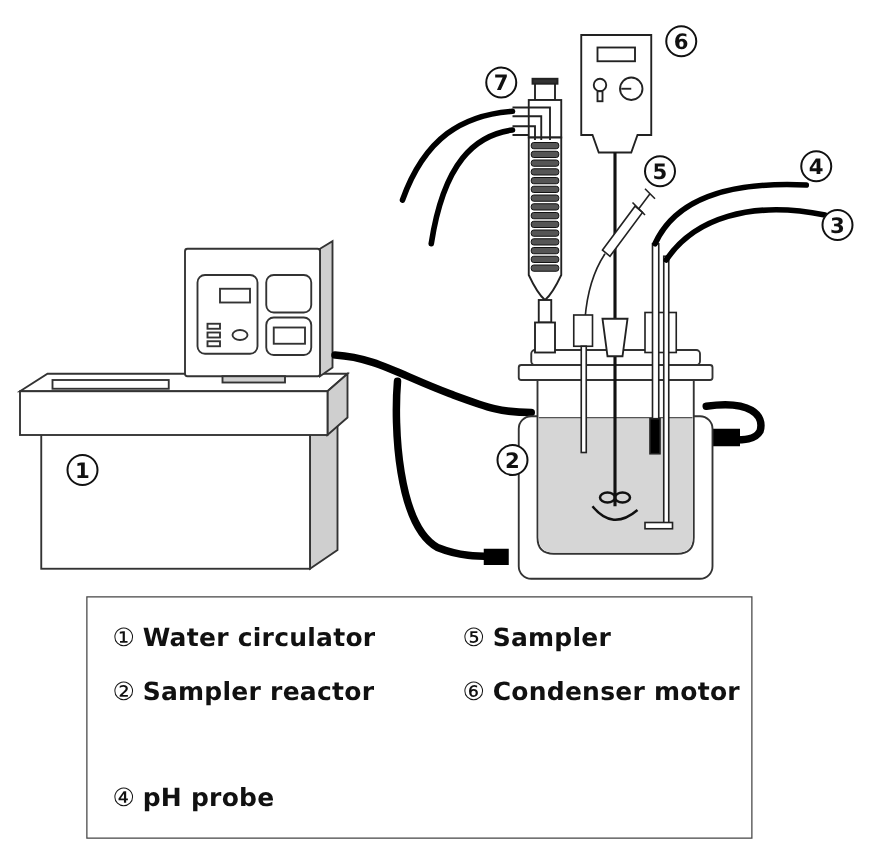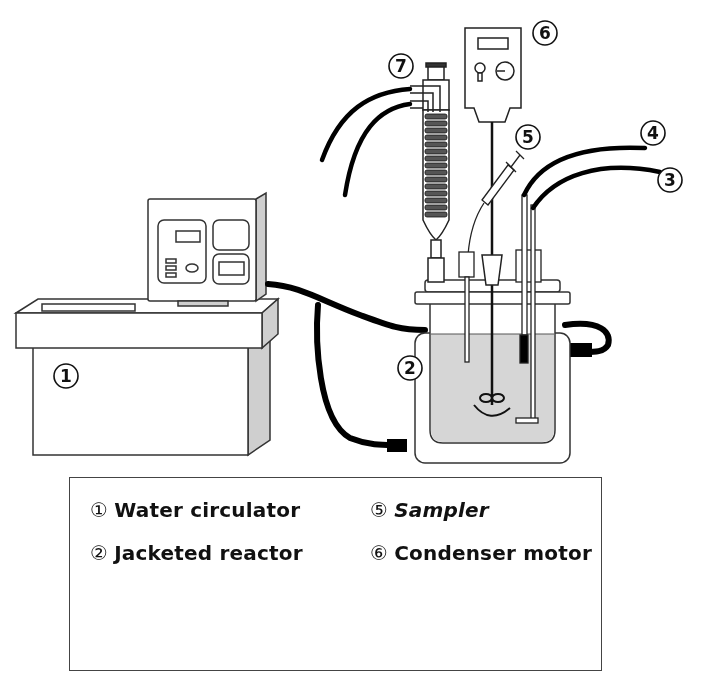--- a/index.html
+++ b/index.html
@@ -162,21 +162,24 @@
       <text x="401" y="72" text-anchor="middle" class="callout" fill="#111" stroke="none">7</text>
     </g>
   </g>
 </svg>
 
 <div class="legend">
   <div class="legend-item" style="left:20px; top:20px;">
     <span class="num">①</span><span>Water circulator</span>
   </div>
   <div class="legend-item" style="left:20px; top:63px;">
-    <span class="num">②</span><span>Jacketed reactor</span>
+    <span class="num">②</span><span>Sampler reactor</span>
   </div>
-  <div class="legend-item" style="left:300px; top:20px;font-style:italic;">
+  <div class="legend-item" style="left:20px; top:148px;">
+    <span class="num">④</span><span>pH probe</span>
+  </div>
+  <div class="legend-item" style="left:300px; top:20px;">
     <span class="num">⑤</span><span>Sampler</span>
   </div>
   <div class="legend-item" style="left:300px; top:63px;">
     <span class="num">⑥</span><span>Condenser motor</span>
   </div>
 </div>
 
 </body></html>

